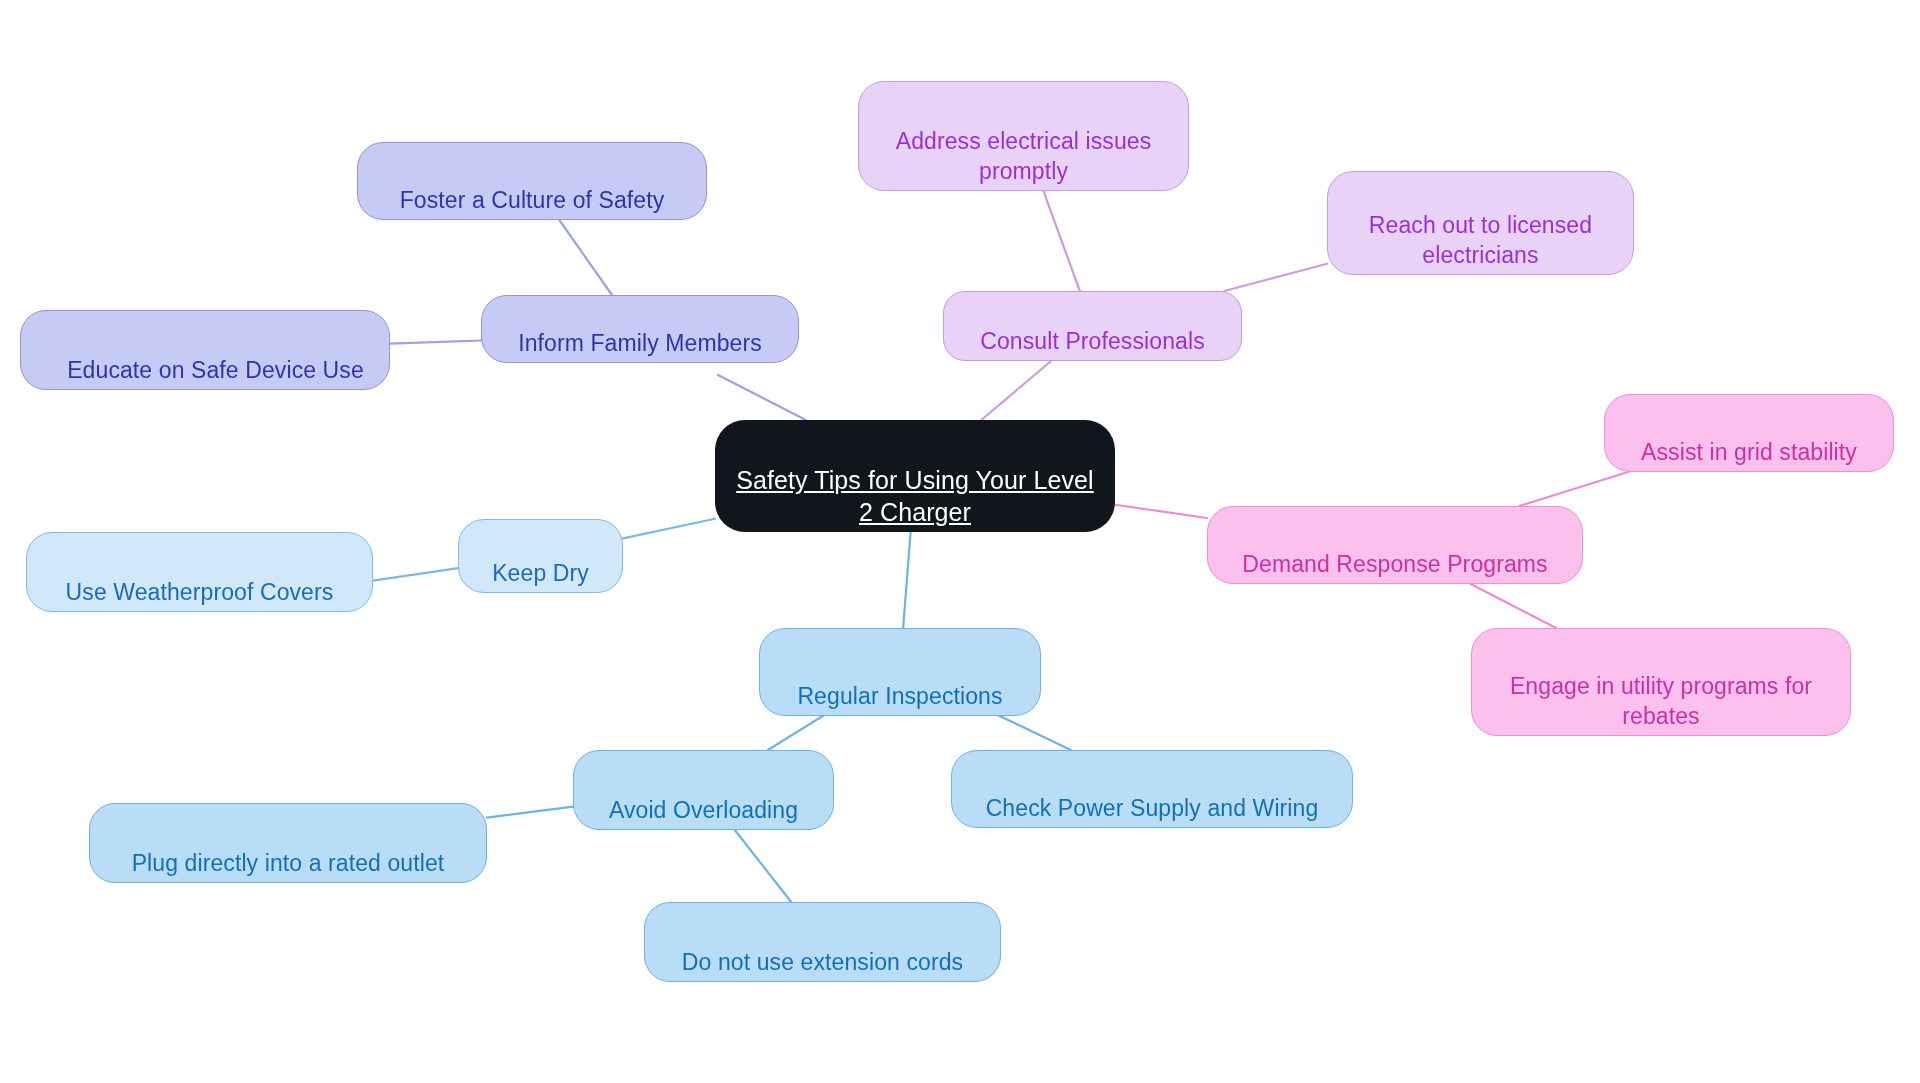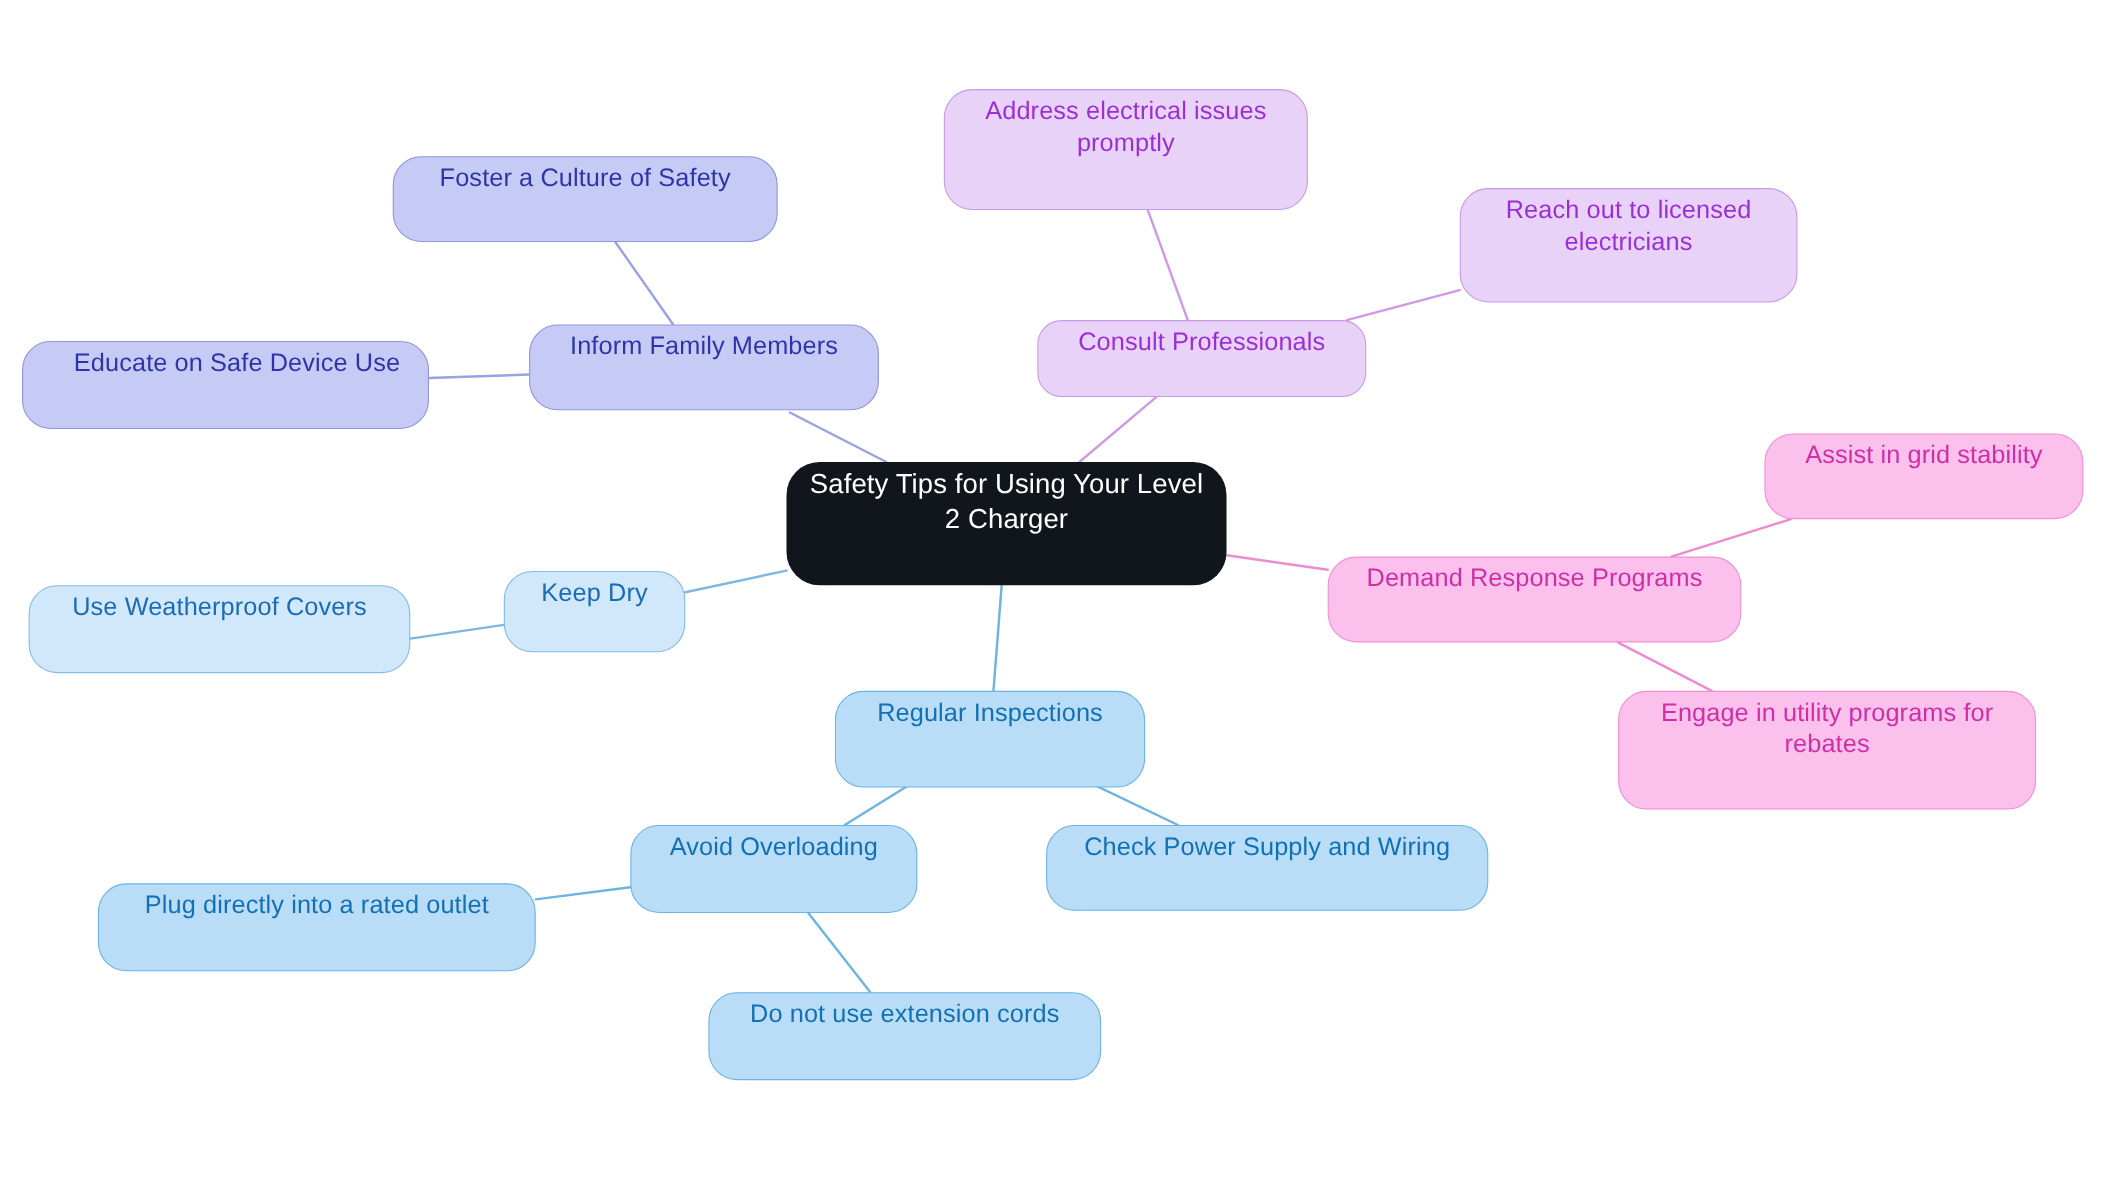--- a/index.html
+++ b/index.html
@@ -19,36 +19,37 @@
     position: absolute;
     left: 0; top: 0;
     width: 1920px;
     height: 1083px;
     pointer-events: none;
   }
   .node {
     position: absolute;
     box-sizing: border-box;
     display: flex;
-    align-items: flex-start;
+    align-items: flex-end;
     justify-content: center;
     text-align: center;
     border-radius: 26px;
     border-style: solid;
     border-width: 1.5px;
     line-height: 1.28;
     padding: 4px 14px;
     letter-spacing: 0.1px;
   }
   .node.root {
     border-radius: 30px;
     border-width: 0;
     color: #ffffff;
     font-size: 25px;
     background: #11161d;
+    text-decoration: underline;
   }
   .node .label {
     display: block;
     white-space: pre-line;
   }
 </style>
 </head>
 <body>
 
 <div id="canvas">
@@ -68,21 +69,21 @@
       <line x1="983.305785123967" y1="708" x2="1070.7768595041323" y2="750" stroke="#6eb4e2" stroke-width="2.2" stroke-linecap="round"></line>
       <line x1="835.5737704918033" y1="708" x2="767.9262295081967" y2="750" stroke="#6eb4e2" stroke-width="2.2" stroke-linecap="round"></line>
       <line x1="573" y1="806.6462093862816" x2="487" y2="817.6161251504212" stroke="#6eb4e2" stroke-width="2.2" stroke-linecap="round"></line>
       <line x1="734.8157894736842" y1="830" x2="791.1842105263158" y2="902" stroke="#6eb4e2" stroke-width="2.2" stroke-linecap="round"></line>
     </svg>
   <div id="nodes">
       <div class="node root" style="left: 715px; top: 420px; width: 400px; height: 112px; background: rgb(17, 22, 29); color: rgb(255, 255, 255);">
         <span class="label">Safety Tips for Using Your Level
 2 Charger</span>
       </div>
-      <div class="node" style="left: 481px; top: 295px; width: 318px; height: 78px; background: rgb(198, 203, 245); border-color: rgb(143, 149, 216); color: rgb(45, 53, 168); font-size: 23px;">
+      <div class="node" style="left: 481px; top: 295px; width: 318px; height: 68px; background: rgb(198, 203, 245); border-color: rgb(143, 149, 216); color: rgb(45, 53, 168); font-size: 23px;">
         <span class="label">Inform Family Members</span>
       </div>
       <div class="node" style="left: 357px; top: 142px; width: 350px; height: 78px; background: rgb(198, 203, 245); border-color: rgb(143, 149, 216); color: rgb(45, 53, 168); font-size: 23px;">
         <span class="label">Foster a Culture of Safety</span>
       </div>
       <div class="node" style="left: 20px; top: 310px; width: 370px; height: 80px; background: rgb(198, 203, 245); border-color: rgb(143, 149, 216); color: rgb(45, 53, 168); font-size: 23px; padding-left: 35px;">
         <span class="label">Educate on Safe Device Use</span>
       </div>
       <div class="node" style="left: 943px; top: 291px; width: 299px; height: 70px; background: rgb(233, 210, 248); border-color: rgb(200, 154, 230); color: rgb(155, 47, 214); font-size: 23px; border-radius: 22px;">
         <span class="label">Consult Professionals</span>

